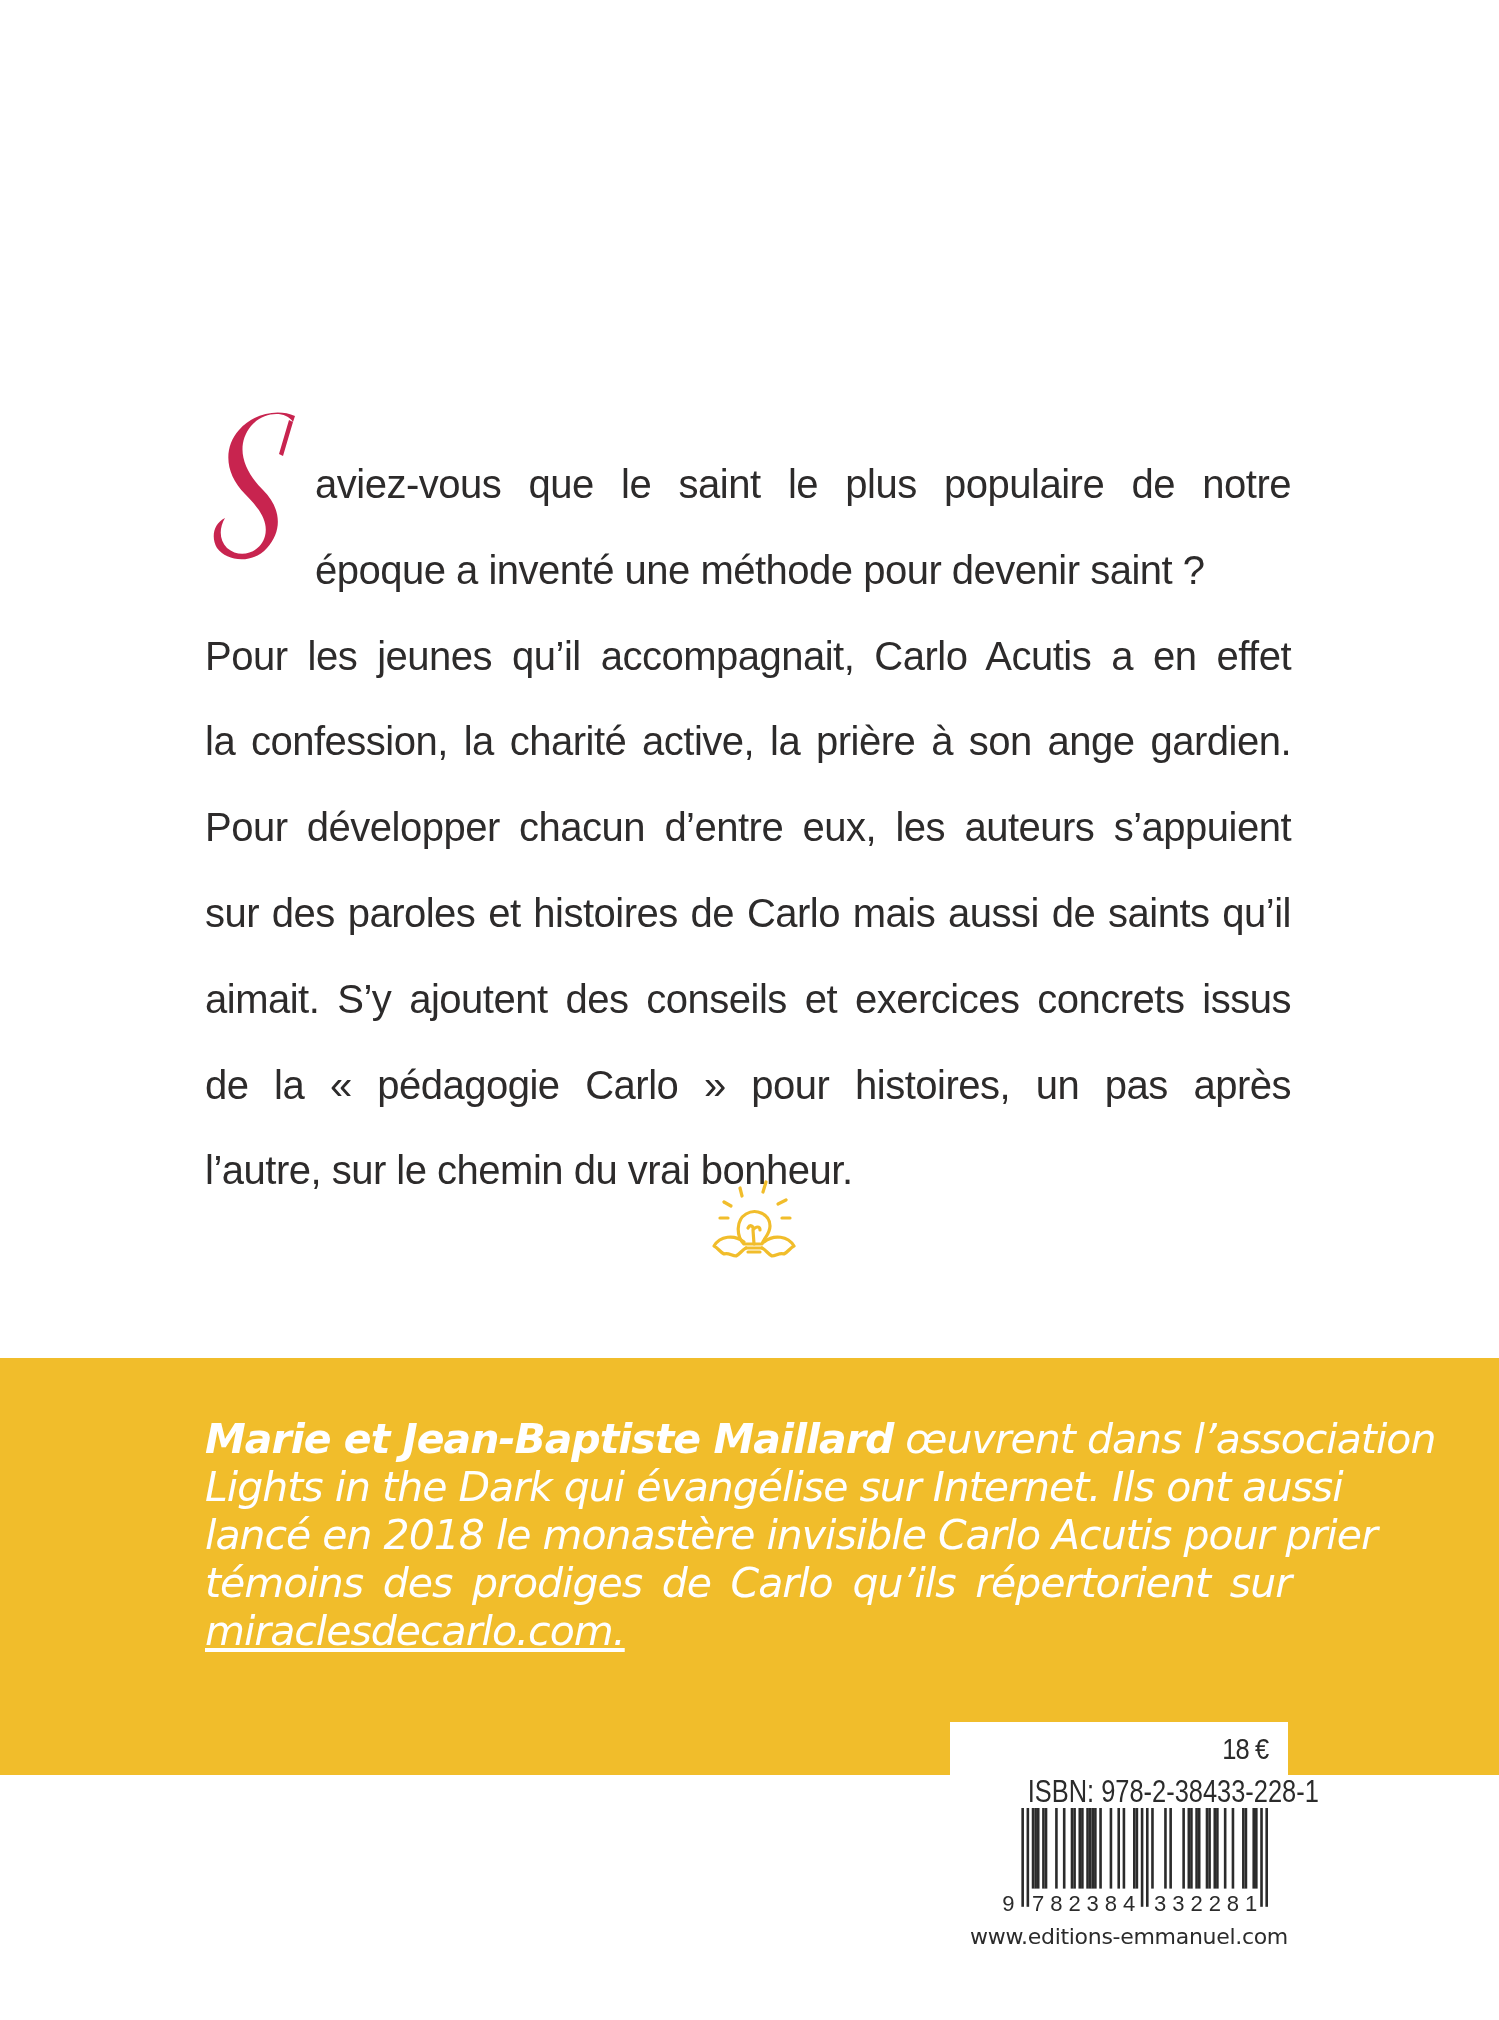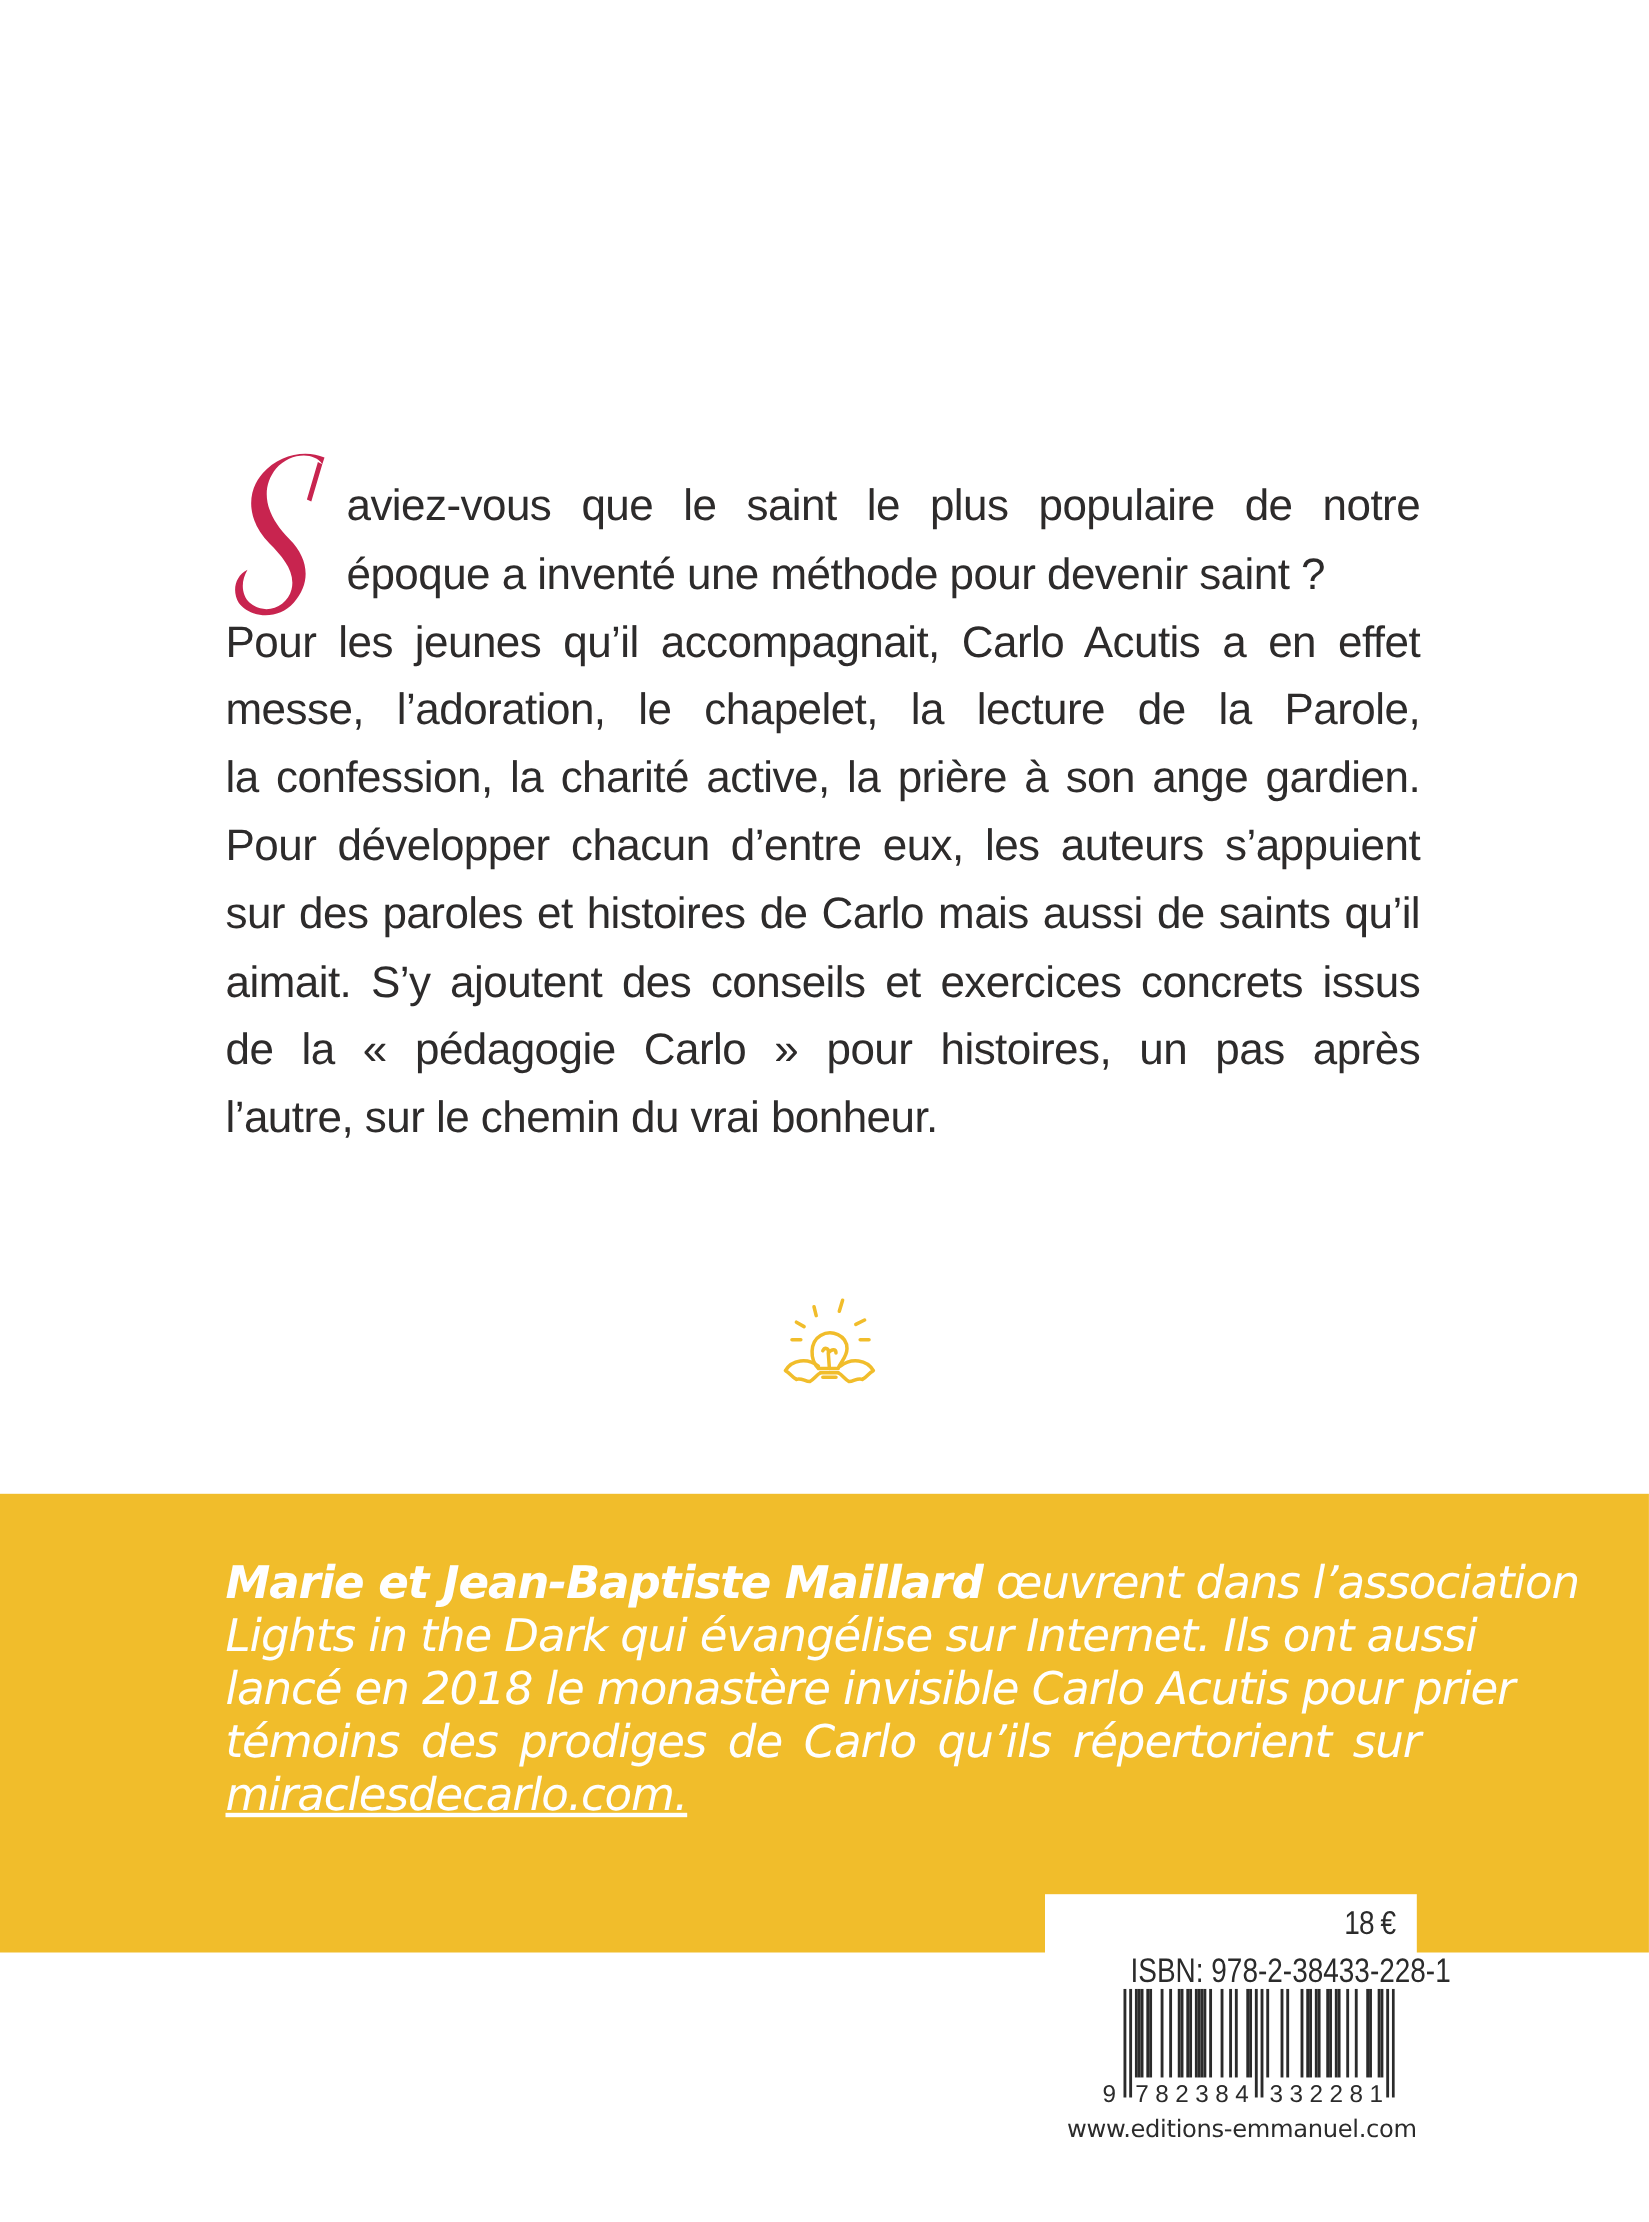--- a/index.html
+++ b/index.html
@@ -8,21 +8,21 @@
       background: #ffffff;
       font-family: "Liberation Sans", "DejaVu Sans", sans-serif;
     }
     .blurb {
       position: absolute; left: 205px; top: 430px; width: 1086px;
       font-family: "Liberation Sans", sans-serif;
       font-size: 40px; line-height: 61.8px; color: #2d2b2b;
       text-align: justify; letter-spacing: -0.5px;
       font-stretch: condensed;
     }
-    .blurb .line { display: block; text-align: justify; text-align-last: justify; height: 61.8px; white-space: nowrap; }
+    .blurb .line { display: block; text-align: justify; text-align-last: justify; height: 61.8px; white-space: nowrap; margin-top: 24px; }
     .blurb .line.last { text-align-last: left; }
     .blurb .line.indent { padding-left: 110px; }
     .dropcap {
       position: absolute; left: 205px; top: 408px; width: 100px; height: 160px;
       color: #c8244f;
     }
     .dropcap svg { width: 100%; height: 100%; }
     .bulb-icon { position: absolute; left: 706px; top: 1176px; width: 96px; height: 96px; }
     .band {
       position: absolute; left: 0; top: 1358px; width: 1499px; height: 417px;
@@ -63,21 +63,20 @@
 <div class="dropcap">
   <svg viewBox="0 0 100 160">
     <path d="M88 14 C80 2, 58 4, 46 18 C30 38, 38 62, 58 82 C76 100, 78 122, 62 140 C48 156, 22 154, 12 140 C6 130, 8 116, 20 110 C14 120, 14 132, 22 140 C36 152, 56 144, 60 128 C64 112, 52 98, 40 86 C20 66, 18 40, 34 22 C48 6, 72 0, 90 8 Z M88 14 L78 48 L74 46 L84 12 Z" fill="currentColor"></path>
   </svg>
 </div>
 
 <div class="blurb">
   <span class="line indent">aviez-vous que le saint le plus populaire de notre</span>
   <span class="line indent last">époque a inventé une méthode pour devenir saint ?</span>
   <span class="line">Pour les jeunes qu’il accompagnait, Carlo Acutis a en effet</span>
-  <span class="line">messe, l’adoration, le chapelet, la lecture de la Parole,</span>
   <span class="line">la confession, la charité active, la prière à son ange gardien.</span>
   <span class="line">Pour développer chacun d’entre eux, les auteurs s’appuient</span>
   <span class="line">sur des paroles et histoires de Carlo mais aussi de saints qu’il</span>
   <span class="line">aimait. S’y ajoutent des conseils et exercices concrets issus</span>
   <span class="line">de la « pédagogie Carlo » pour histoires, un pas après</span>
   <span class="line last">l’autre, sur le chemin du vrai bonheur.</span>
 </div>
 
 <div class="bulb-icon">
   <svg viewBox="0 0 96 96" fill="none" stroke="#f1bd2b" stroke-width="3.2" stroke-linecap="round" stroke-linejoin="round">

